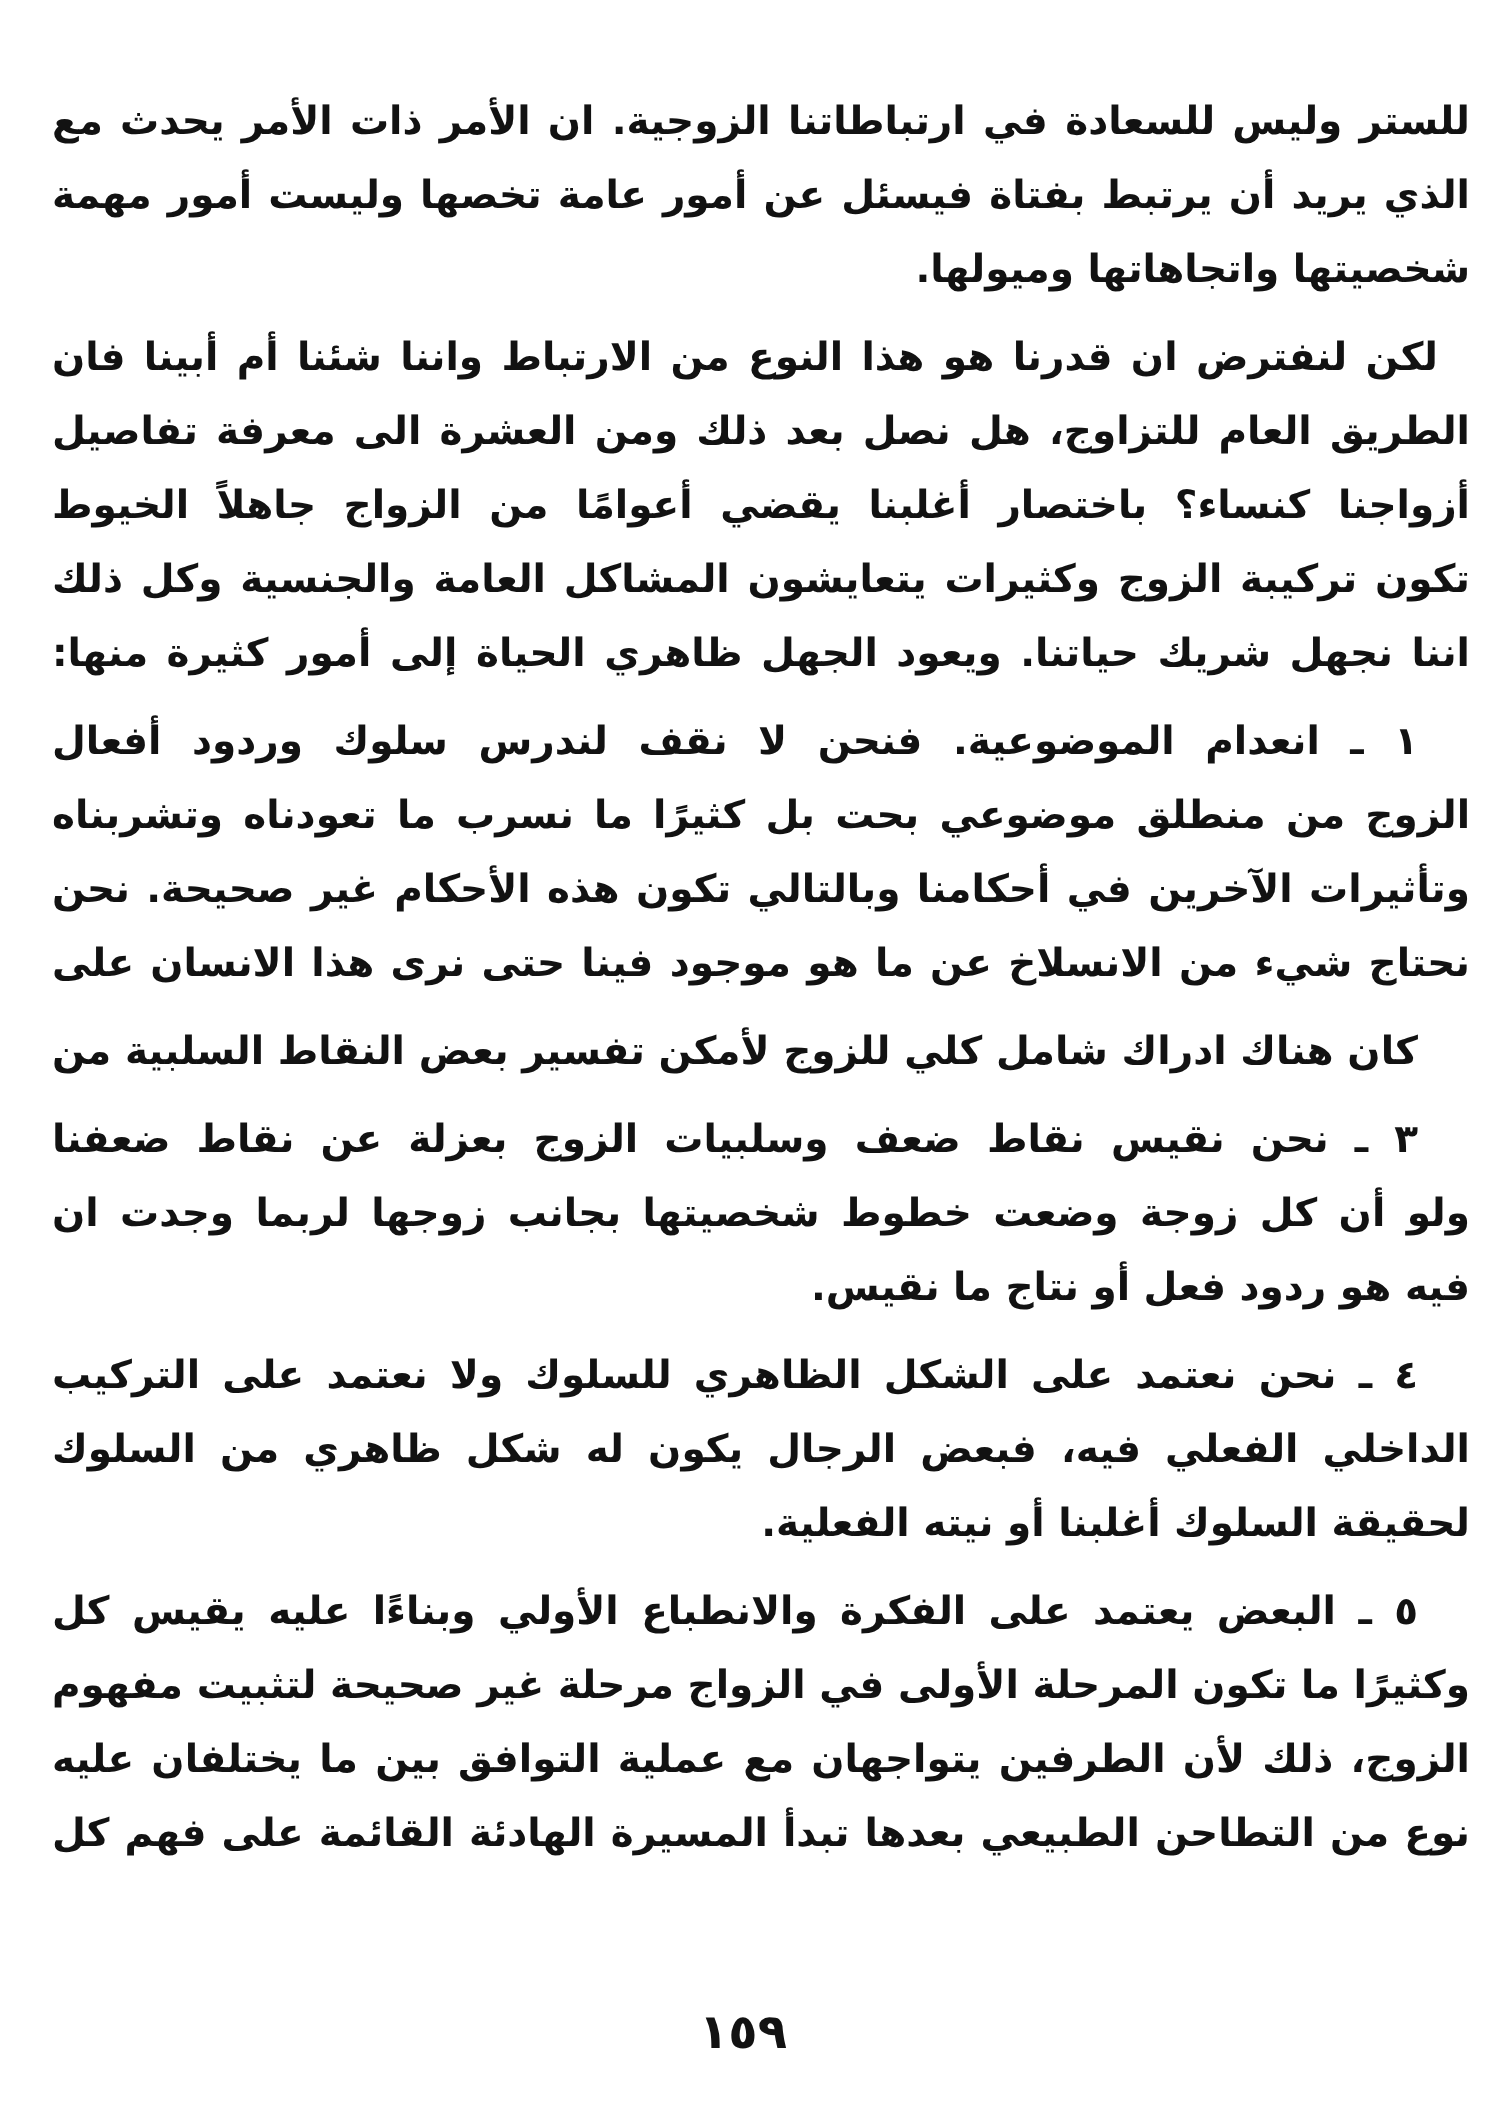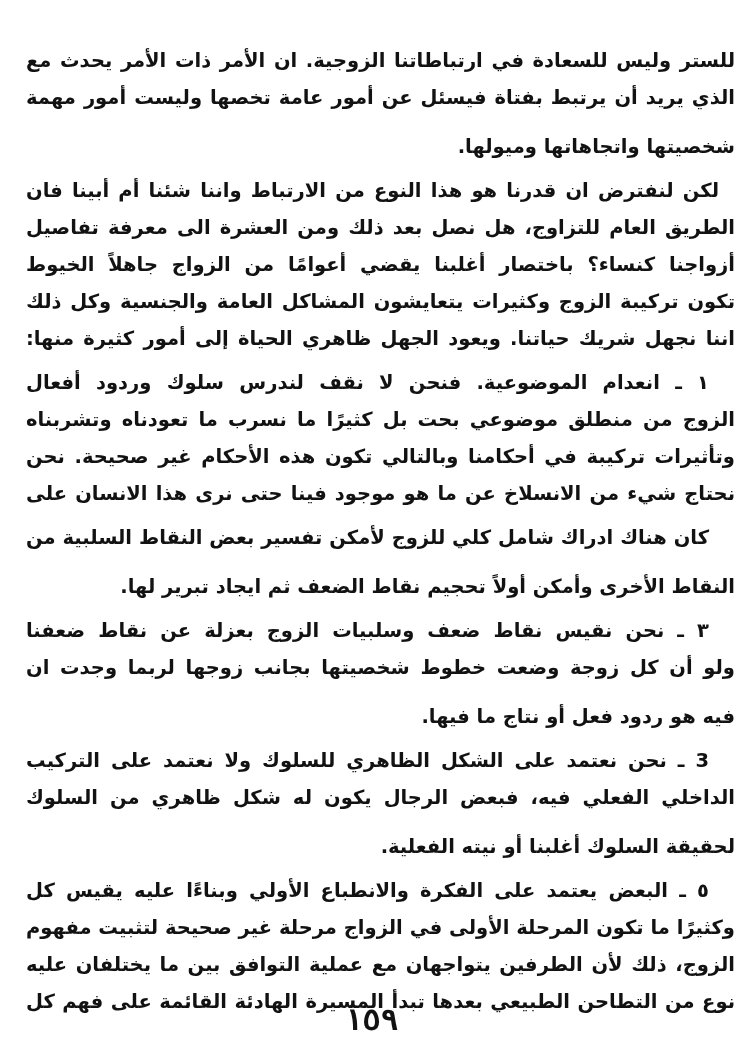--- a/index.html
+++ b/index.html
@@ -34,35 +34,33 @@
     font-weight: 700;
     text-align: justify;
     text-align-last: justify;
     overflow: hidden;
     white-space: normal;
   }
   
   .line.end {
     text-align: right;
     text-align-last: right;
-    margin-top: 12px;
   }
   
   .para.ind .line:first-child  { text-indent: 16px; }
   .para.ind2 .line:first-child { text-indent: 26px; }
   .folio {
     position: absolute;
     top: 1002px;
     left: 0;
     width: 100%;
     text-align: center;
-    font-size: 30px;
+    font-size: 24px;
     font-weight: 700;
     letter-spacing: 2px;
-    font-family: Liberation Mono, monospace;
   }
 </style>
 </head>
 <body>
 
 <div class="scan-page">
   <div class="text-block">
 
     <p class="para">
       <span class="line">للستر وليس للسعادة في ارتباطاتنا الزوجية. ان الأمر ذات الأمر يحدث مع الرجل</span>
@@ -74,37 +72,36 @@
       <span class="line">لكن لنفترض ان قدرنا هو هذا النوع من الارتباط واننا شئنا أم أبينا فان هذا هو</span>
       <span class="line">الطريق العام للتزاوج، هل نصل بعد ذلك ومن العشرة الى معرفة تفاصيل نفسية</span>
       <span class="line">أزواجنا كنساء؟ باختصار أغلبنا يقضي أعوامًا من الزواج جاهلاً الخيوط الأساسية التي</span>
       <span class="line">تكون تركيبة الزوج وكثيرات يتعايشون المشاكل العامة والجنسية وكل ذلك يعود الى</span>
       <span class="line">اننا نجهل شريك حياتنا. ويعود الجهل ظاهري الحياة إلى أمور كثيرة منها:</span>
     </p>
 
     <p class="para ind2">
       <span class="line">١ ـ انعدام الموضوعية. فنحن لا نقف لندرس سلوك وردود أفعال واتجاهات</span>
       <span class="line">الزوج من منطلق موضوعي بحت بل كثيرًا ما نسرب ما تعودناه وتشربناه ورأي</span>
-      <span class="line">وتأثيرات تركيبة في أحكامنا وبالتالي تكون هذه الأحكام غير صحيحة. نحن</span>
+      <span class="line">وتأثيرات الآخرين في أحكامنا وبالتالي تكون هذه الأحكام غير صحيحة. نحن</span>
       <span class="line">نحتاج شيء من الانسلاخ عن ما هو موجود فينا حتى نرى هذا الانسان على حقيقته.</span>
     </p>
 
     <p class="para ind2">
       <span class="line">كان هناك ادراك شامل كلي للزوج لأمكن تفسير بعض النقاط السلبية من خلال</span>
-      <span class="line end">النقاط الأخرى وأمكن أولاً تحجيم نقاط الضعف ثم ايجاد تبرير لها.</span>
     </p>
 
     <p class="para ind2">
       <span class="line">٣ ـ نحن نقيس نقاط ضعف وسلبيات الزوج بعزلة عن نقاط ضعفنا وسلبياتنا</span>
       <span class="line">ولو أن كل زوجة وضعت خطوط شخصيتها بجانب زوجها لربما وجدت ان بعض ما</span>
-      <span class="line end">فيه هو ردود فعل أو نتاج ما فيها.</span>
+      <span class="line end">فيه هو ردود فعل أو نتاج ما نقيس.</span>
     </p>
 
     <p class="para ind2">
-      <span class="line">3 ـ نحن نعتمد على الشكل الظاهري للسلوك ولا نعتمد على التركيب</span>
+      <span class="line">٤ ـ نحن نعتمد على الشكل الظاهري للسلوك ولا نعتمد على التركيب</span>
       <span class="line">الداخلي الفعلي فيه، فبعض الرجال يكون له شكل ظاهري من السلوك مخالف بتاتًا</span>
       <span class="line end">لحقيقة السلوك أغلبنا أو نيته الفعلية.</span>
     </p>
 
     <p class="para ind2">
       <span class="line">٥ ـ البعض يعتمد على الفكرة والانطباع الأولي وبناءًا عليه يقيس كل شيء.</span>
       <span class="line">وكثيرًا ما تكون المرحلة الأولى في الزواج مرحلة غير صحيحة لتثبيت مفهوم معين عن</span>
       <span class="line">الزوج، ذلك لأن الطرفين يتواجهان مع عملية التوافق بين ما يختلفان عليه فيحدث</span>
       <span class="line">نوع من التطاحن الطبيعي بعدها تبدأ المسيرة الهادئة القائمة على فهم كل ما يريده</span>
     </p>

